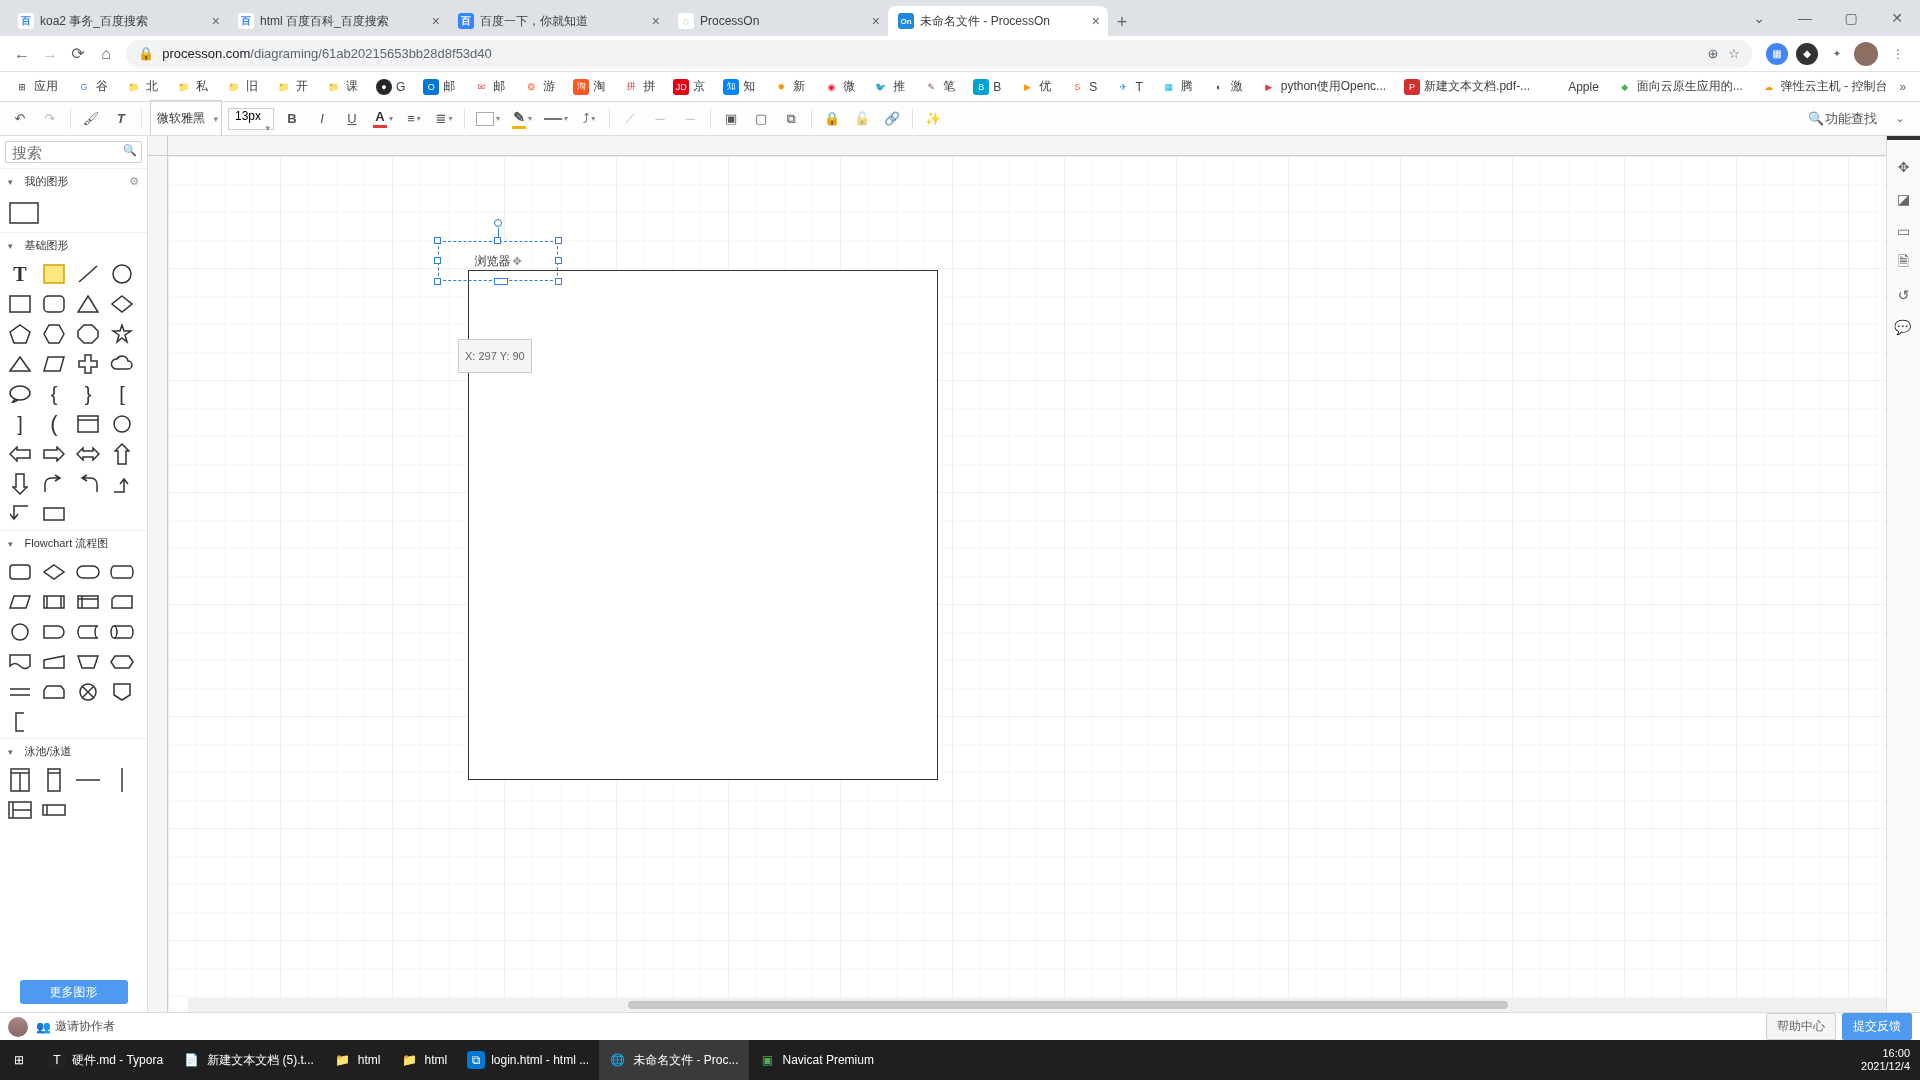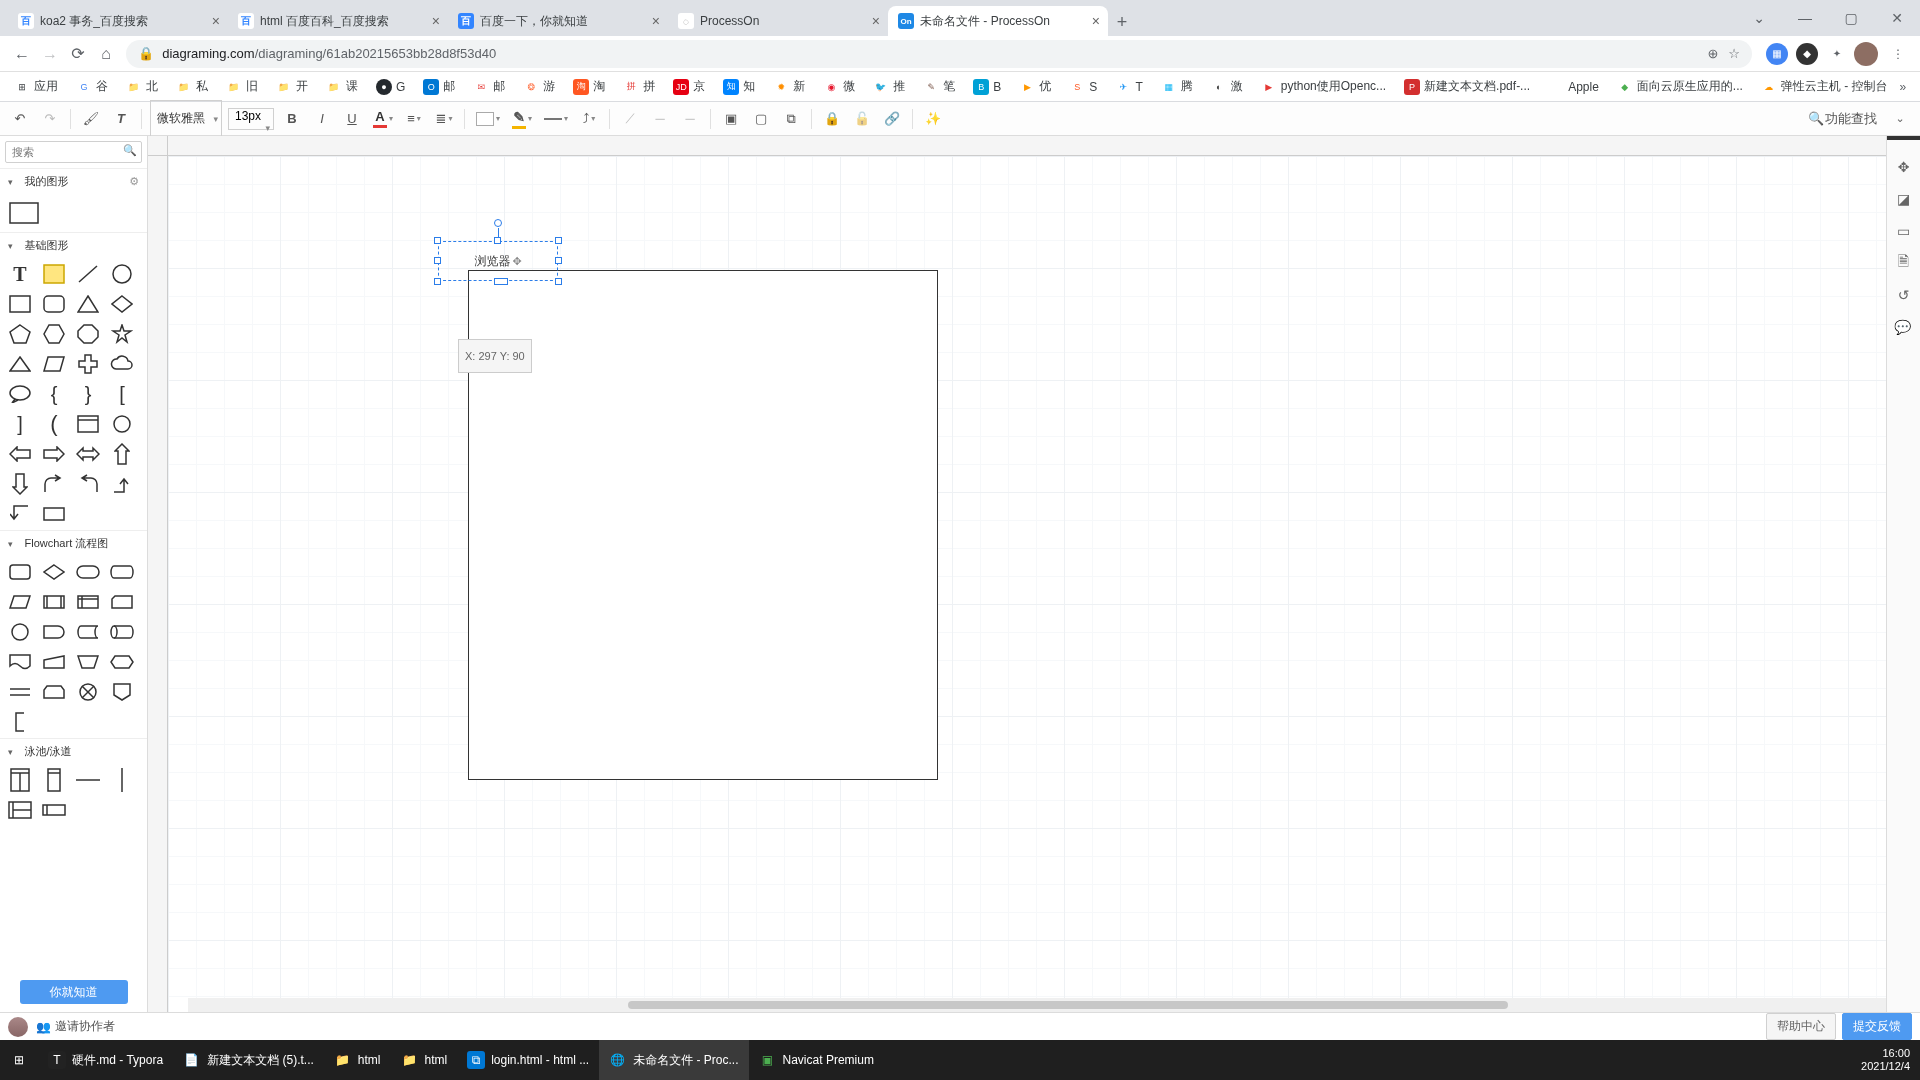--- a/index.html
+++ b/index.html
@@ -45,21 +45,21 @@
 .line-sw { width:18px; height:14px; display:flex; align-items:center; }
 .line-sw span { width:100%; border-top:2px solid #757575; }
 .drop::after { content:"▾"; font-size:8px; color:#888; margin-left:2px; }
 .tool-right { margin-left:auto; display:flex; align-items:center; gap:8px; }
 .collapse-chev { font-size:11px; color:#666; }
 
 
 .appbody { flex:1; display:flex; overflow:hidden; position:relative; }
 .leftpanel { width:148px; background:#fff; border-right:1px solid #dcdcdc; display:flex; flex-direction:column; }
 .search { padding:5px; }
-.search input { width:100%; height:22px; border:1px solid #d0d0d0; border-radius:2px; padding:0 20px 0 6px; font-size:11px; }
+.search input { width:100%; height:22px; border:1px solid #d0d0d0; border-radius:2px; padding:0 20px 0 6px; font-size:15px; }
 .search { position:relative; }
 .search::after { content:"🔍"; position:absolute; right:10px; top:8px; font-size:11px; color:#999; }
 .cat { padding:5px 8px; font-size:11px; color:#333; border-top:1px solid #eee; display:flex; align-items:center; gap:12px; }
 .cat::before { content:"▾"; font-size:9px; color:#666; }
 .cat .gear { margin-left:auto; color:#999; font-size:11px; }
 .shapes { padding:4px 6px; display:flex; flex-wrap:wrap; gap:6px 6px; }
 .shape { width:28px; height:24px; display:flex; align-items:center; justify-content:center; }
 .shape svg { stroke:#333; stroke-width:1.5; fill:none; }
 .shape.big { width:36px; height:30px; }
 .more-shapes { margin:6px auto 8px; width:108px; height:24px; background:#4e9af1; color:#fff; border-radius:3px; display:flex; align-items:center; justify-content:center; font-size:12px; }
@@ -150,21 +150,21 @@
   </div>
 </div>
 
 <div class="chrome-bar">
   <div class="navbtn">←</div>
   <div class="navbtn" style="opacity:.4">→</div>
   <div class="navbtn">⟳</div>
   <div class="navbtn">⌂</div>
   <div class="url">
     <span class="lock">🔒</span>
-    <span class="domain">diagraming.com</span>
+    <span class="domain">processon.com</span>
       <span>/diagraming/61ab20215653bb28d8f53d40</span>
     <span style="margin-left:auto;display:flex;gap:10px;color:#5f6368">
       <span>⊕</span>
       <span>☆</span>
     </span>
   </div>
   <div class="ext">
     <div style="background:#4285f4">▦</div>
     <div style="background:#333">◆</div>
     <div style="background:transparent;color:#5f6368">✦</div>
@@ -679,21 +679,21 @@
           </div>
         <div class="shape">
             <svg width="24" height="12">
               <rect x="1" y="1" width="22" height="10"></rect>
               <line x1="5" y1="1" x2="5" y2="11"></line>
             </svg>
           </div>
       </div>
       <div style="flex:1"></div>
       <div class="more-shapes">
-          <span>你就知道</span>
+          <span>更多图形</span>
         </div>
     </div>
 
     <div class="canvas-wrap">
       <div class="ruler-c"></div>
       <div class="ruler-h"></div>
       <div class="ruler-v"></div>
       <div class="canvas">
         <div class="bigbox"></div>
         <div class="selbox">

